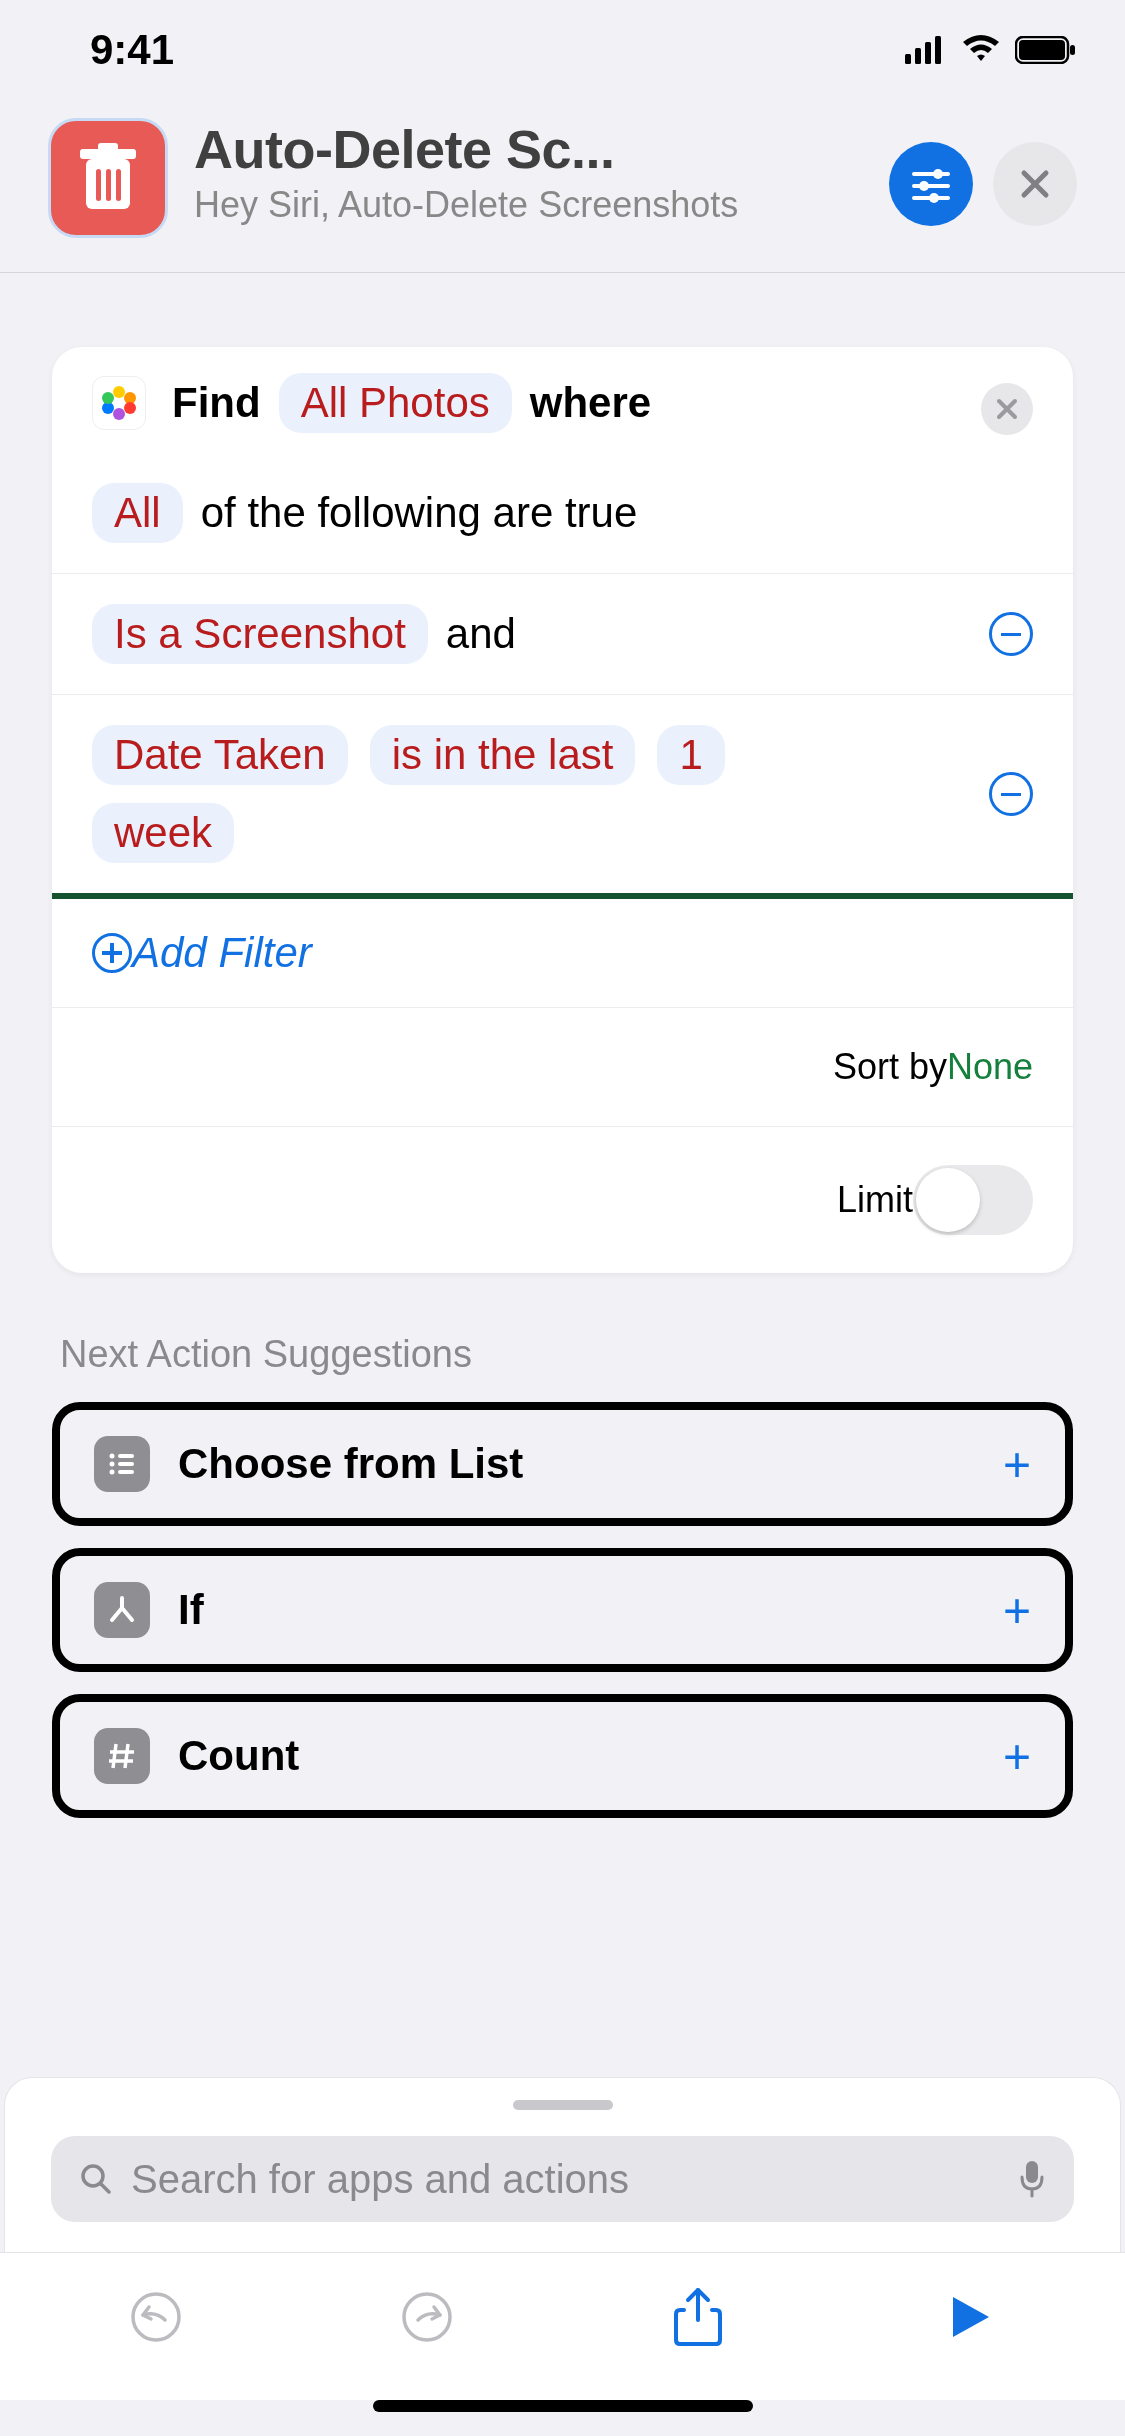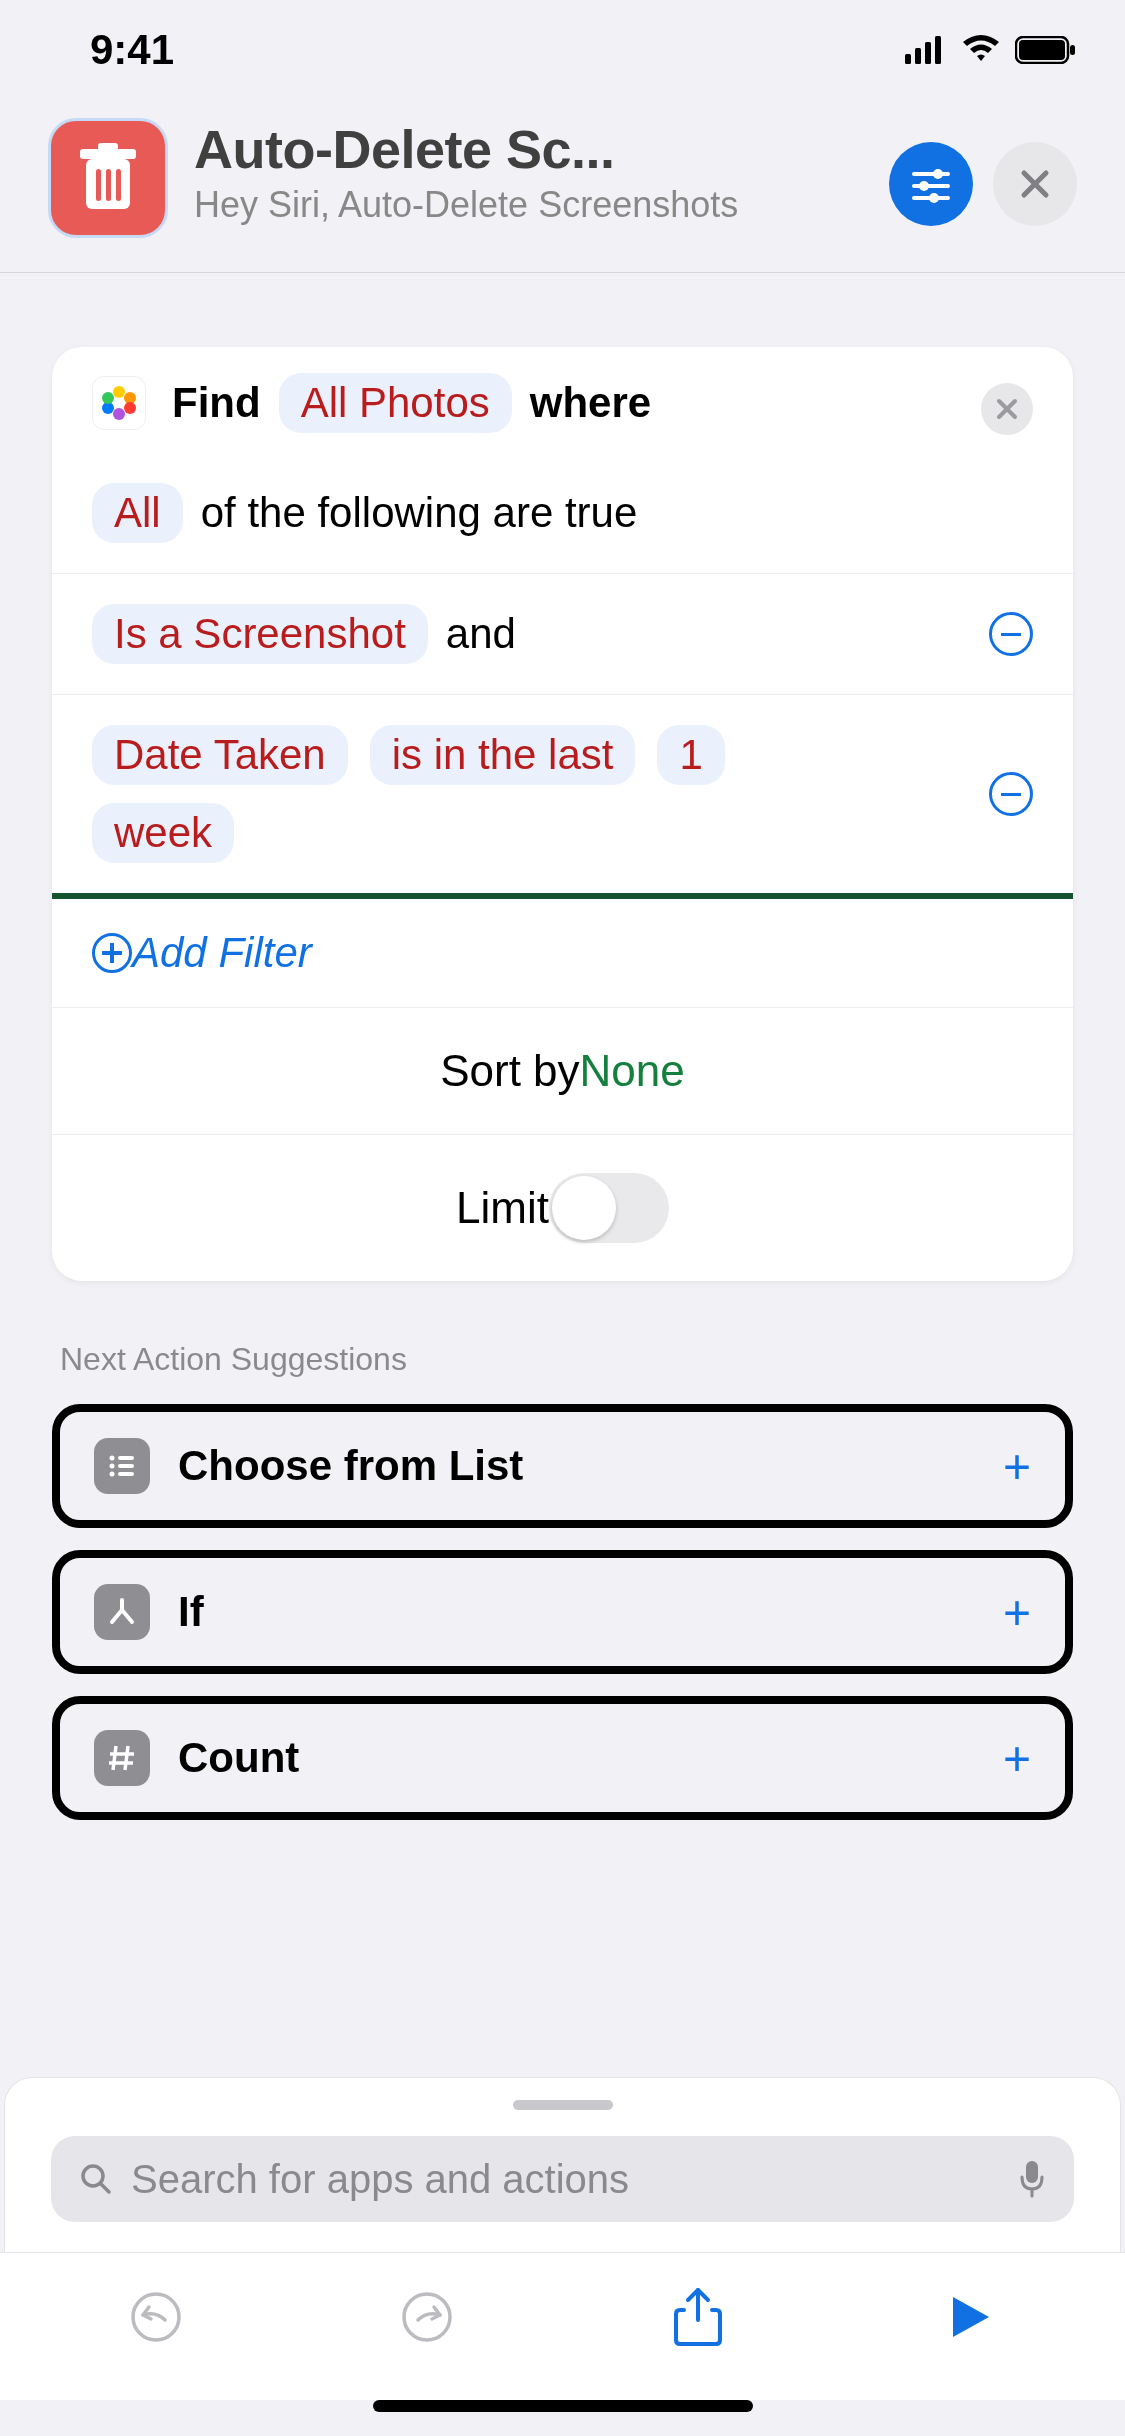--- a/index.html
+++ b/index.html
@@ -40,29 +40,29 @@
   .row-remove::before { content:""; display:block; width: 20px; height: 3px; background:#1171e3; }
 
   .card-close { width: 52px; height: 52px; border-radius: 50%; background: #e7e7ea; position:absolute; right: 40px; top: 36px; display:flex; align-items:center; justify-content:center; }
 
   .add-filter-row { padding: 30px 40px; display:flex; align-items:center; border-top:6px solid #14532d;font-style:italic; }
   .add-icon { width: 40px; height: 40px; border: 3.5px solid #1171e3; border-radius:50%; display:flex; align-items:center; justify-content:center; position:relative; }
   .add-icon::before { content:""; position:absolute; width: 20px; height: 3.5px; background:#1171e3; }
   .add-icon::after  { content:""; position:absolute; height: 20px; width: 3.5px; background:#1171e3; }
   .add-filter-text { color: #1171e3; font-size: 42px; font-weight: 500; }
 
-  .simple-row { padding: 38px 40px; display:flex; align-items:center; justify-content:center; border-top:1px solid #ececef; font-size: 44px; }
+  .simple-row { padding: 38px 40px; display:flex; align-items:center; justify-content:flex-end; border-top:1px solid #ececef; font-size: 36px; }
   .simple-label { color:#000; }
   .simple-value { color:#15803d; }
 
   .switch { width: 120px; height: 70px; background:#e9e9eb; border-radius: 35px; position:relative; }
   .switch::after { content:""; position:absolute; width:64px; height:64px; background:#fff; border-radius:50%; top:3px; left:3px; box-shadow:0 2px 4px rgba(0,0,0,0.2); }
 
   
-  .section-title { font-size: 32px; color:#8a8a8e; font-weight:500; margin: 60px 8px 26px 8px; }
+  .section-title { font-size: 38px; color:#8a8a8e; font-weight:500; margin: 60px 8px 26px 8px; }
   .suggestion { background:#f2f2f6; border:8px solid #000000; border-radius: 28px; padding: 26px 34px; display:flex; align-items:center; gap: 28px; margin-bottom: 22px; }
   .sugg-icon { width: 56px; height: 56px; border-radius: 14px; background:#8e8e93; display:flex; align-items:center; justify-content:center; color:#fff; font-size:32px; font-weight:600; }
   .sugg-label { flex:1; font-size: 42px; font-weight:600; }
   .sugg-plus { color:#1171e3; font-size: 48px; font-weight:300; }
 
   
   .sheet { background:#fff; border-top-left-radius: 28px; border-top-right-radius: 28px; padding: 22px 46px 0 46px; border:1px solid #e4e4e8; border-bottom:none; margin: 0 4px; }
   .grabber { width: 100px; height: 10px; background:#c9c9cd; border-radius:5px; margin: 0 auto 26px auto; }
   .search-bar { background:#e6e6ea; border-radius: 24px; height: 86px; display:flex; align-items:center; padding: 0 28px; gap: 18px; margin-bottom: 30px; }
   .search-placeholder { color:#8a8a8e; font-size: 40px; flex:1; }

